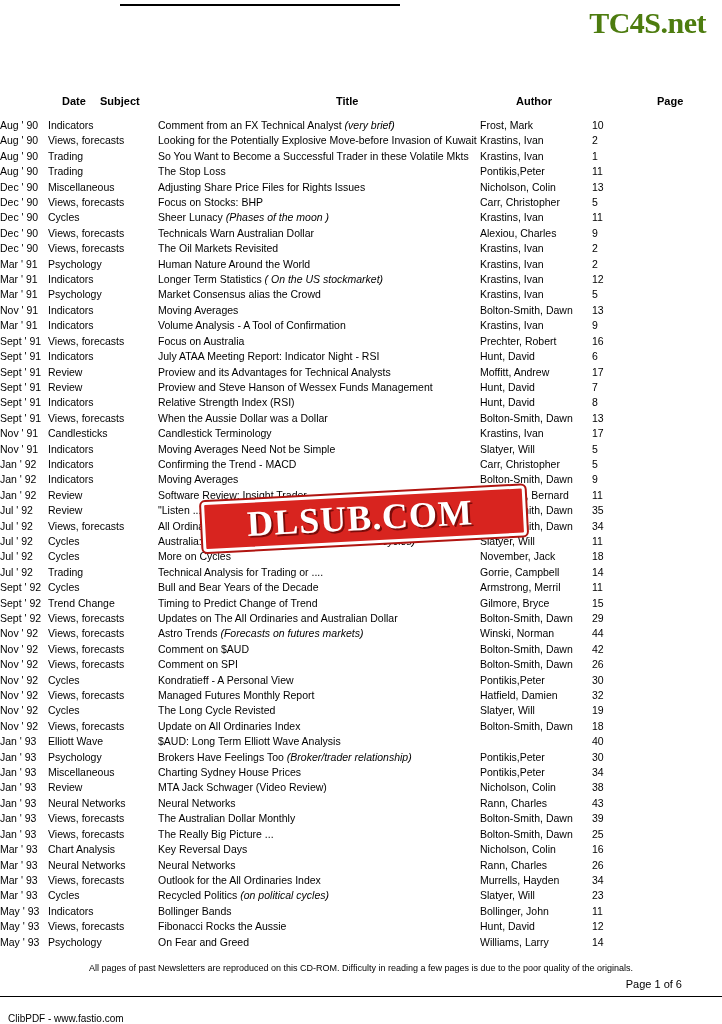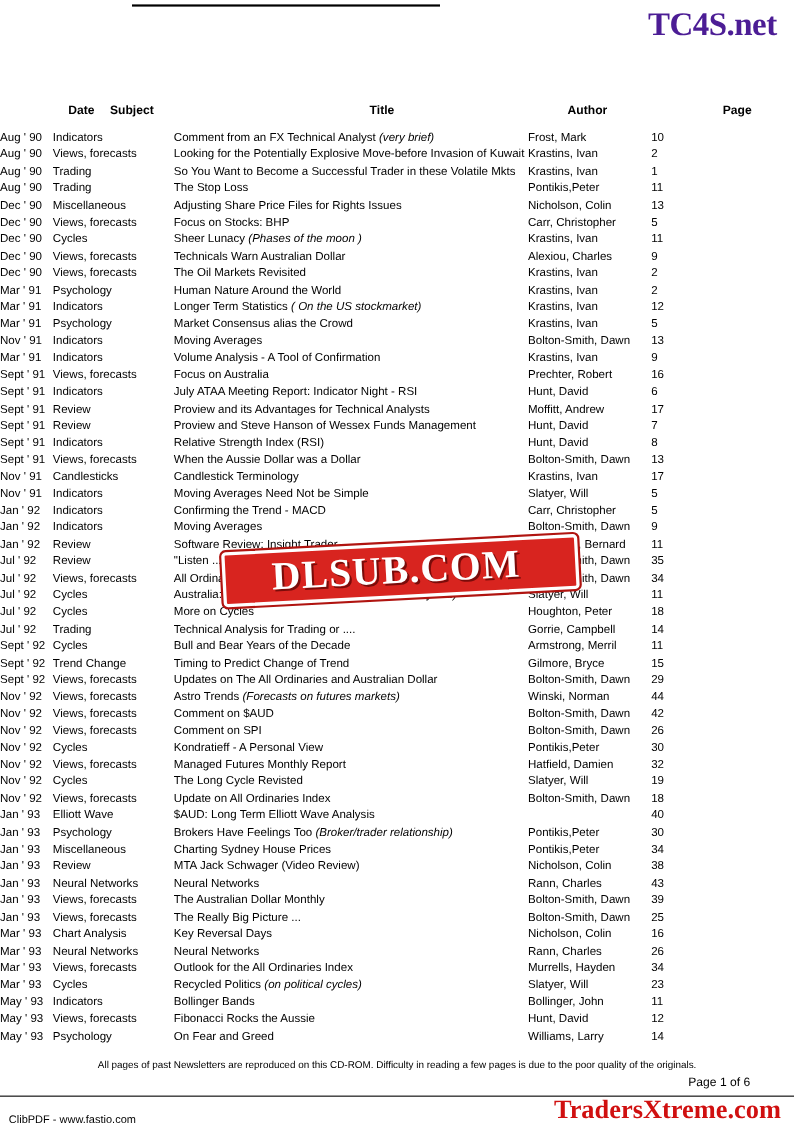--- a/index.html
+++ b/index.html
@@ -30,21 +30,21 @@
     background: #000;
   }
   .watermark-brand {
     position: absolute;
     right: 16px;
     top: 6px;
     font-family: "Liberation Serif", serif;
     font-weight: bold;
     font-size: 30px;
     letter-spacing: -0.5px;
-    color: #4c1d95;
+    color: #4d7c0f;
   }
   .hdr-row {
     position: absolute;
     top: 52px;
     left: 0;
     width: 722px;
     height: 16px;
   }
   .hdr-date-index {
     position: absolute;
@@ -388,21 +388,21 @@
           <td class="c-date">Jul ' 92</td>
           <td class="c-subject">Cycles</td>
           <td class="c-title"><span>Australia:  Depression or Recession ? </span><span class="ital">(Business cycles)</span></td>
           <td class="c-author">Slatyer, Will</td>
           <td class="c-page">11</td>
         </tr>
         <tr>
           <td class="c-date">Jul ' 92</td>
           <td class="c-subject">Cycles</td>
           <td class="c-title"><span>More on Cycles</span><span class="ital"></span></td>
-          <td class="c-author">Houghton, Peter</td>
+          <td class="c-author">November, Jack</td>
           <td class="c-page">18</td>
         </tr>
         <tr>
           <td class="c-date">Jul ' 92</td>
           <td class="c-subject">Trading</td>
           <td class="c-title"><span>Technical Analysis for Trading or ....</span><span class="ital"></span></td>
           <td class="c-author">Gorrie, Campbell</td>
           <td class="c-page">14</td>
         </tr>
         <tr>
@@ -578,15 +578,14 @@
 
   <div class="dlsub">
     <div class="plate"></div>
     <div class="txt">DLSUB.COM</div>
   </div>
 
   <div class="footer-note">All pages of past Newsletters are reproduced on this CD-ROM. Difficulty in reading a few pages is due to the poor quality of the originals.</div>
   <div class="page-num">Page 1 of 6</div>
   <div class="footer-rule"></div>
   <div class="clibpdf">ClibPDF - www.fastio.com</div>
-  <div class="tx-brand">TradersXtreme.com</div>
 
 </div>
 
 </body></html>

